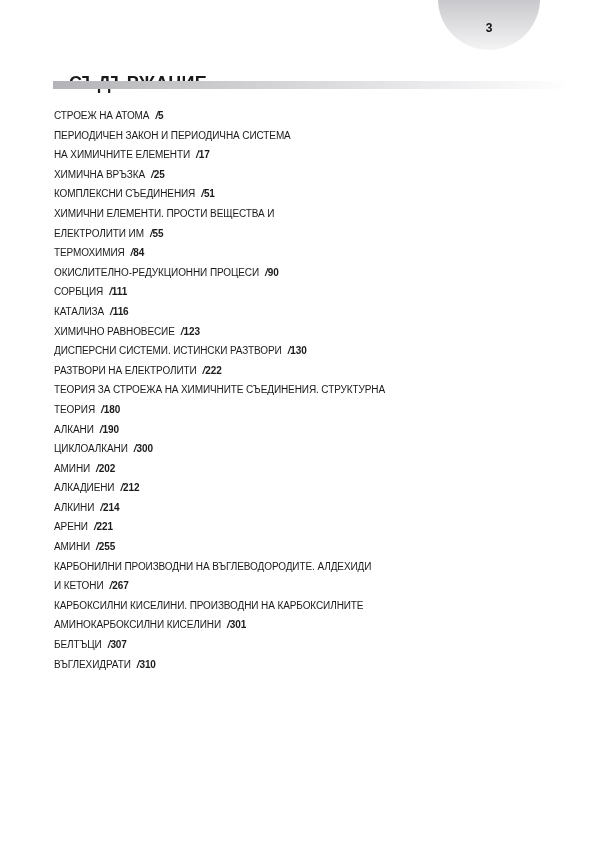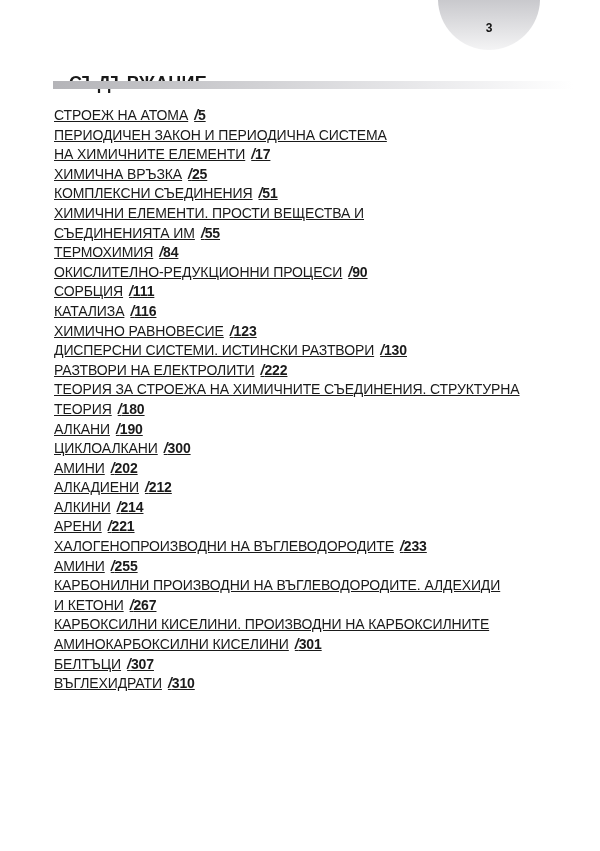--- a/index.html
+++ b/index.html
@@ -24,60 +24,58 @@
   }
   .title-bar {
     position: absolute; left: 53px; top: 81px; width: 520px; height: 8px;
     background: linear-gradient(to right, #b4b4b8 0%, #d2d2d5 40%, #ececee 75%, #ffffff 100%);
   }
   .toc {
     position: absolute; left: 54px; top: 106px; width: 520px;
     list-style: none; margin: 0; padding: 0;
   }
   .toc li {
-    font-size: 14px; line-height: 19.6px; height: 19.6px; white-space: nowrap;
+    font-size: 10px; line-height: 19.6px; height: 19.6px; white-space: nowrap;
     letter-spacing: -0.1px;
-    text-decoration: underline;
   }
   .toc .pg { font-weight: bold; font-style: italic; margin-left: 6px; }
   .toc .pg-num { font-style: normal; }
 </style>
 </head>
 <body>
 
 <div class="page-tab"></div>
 <div class="page-number">3</div>
 
 <h1 class="title">СЪДЪРЖАНИЕ</h1>
 <div class="title-bar"></div>
 
 <ul class="toc" id="toc">
     <li><span>СТРОЕЖ НА АТОМА</span><span class="pg"><span>/</span><span class="pg-num">5</span></span></li>
     <li><span>ПЕРИОДИЧЕН ЗАКОН И ПЕРИОДИЧНА СИСТЕМА</span></li>
     <li><span>НА ХИМИЧНИТЕ ЕЛЕМЕНТИ</span><span class="pg"><span>/</span><span class="pg-num">17</span></span></li>
     <li><span>ХИМИЧНА ВРЪЗКА</span><span class="pg"><span>/</span><span class="pg-num">25</span></span></li>
     <li><span>КОМПЛЕКСНИ СЪЕДИНЕНИЯ</span><span class="pg"><span>/</span><span class="pg-num">51</span></span></li>
     <li><span>ХИМИЧНИ ЕЛЕМЕНТИ. ПРОСТИ ВЕЩЕСТВА И</span></li>
-    <li><span>СЪЕДИНЕНИЯТА ИМ</span><span class="pg"><span>/</span><span class="pg-num">55</span></span></li>
+    <li><span>ЕЛЕКТРОЛИТИ ИМ</span><span class="pg"><span>/</span><span class="pg-num">55</span></span></li>
     <li><span>ТЕРМОХИМИЯ</span><span class="pg"><span>/</span><span class="pg-num">84</span></span></li>
     <li><span>ОКИСЛИТЕЛНО-РЕДУКЦИОННИ ПРОЦЕСИ</span><span class="pg"><span>/</span><span class="pg-num">90</span></span></li>
     <li><span>СОРБЦИЯ</span><span class="pg"><span>/</span><span class="pg-num">111</span></span></li>
     <li><span>КАТАЛИЗА</span><span class="pg"><span>/</span><span class="pg-num">116</span></span></li>
     <li><span>ХИМИЧНО РАВНОВЕСИЕ</span><span class="pg"><span>/</span><span class="pg-num">123</span></span></li>
     <li><span>ДИСПЕРСНИ СИСТЕМИ. ИСТИНСКИ РАЗТВОРИ</span><span class="pg"><span>/</span><span class="pg-num">130</span></span></li>
     <li><span>РАЗТВОРИ НА ЕЛЕКТРОЛИТИ</span><span class="pg"><span>/</span><span class="pg-num">222</span></span></li>
     <li><span>ТЕОРИЯ ЗА СТРОЕЖА НА ХИМИЧНИТЕ СЪЕДИНЕНИЯ. СТРУКТУРНА</span></li>
     <li><span>ТЕОРИЯ</span><span class="pg"><span>/</span><span class="pg-num">180</span></span></li>
     <li><span>АЛКАНИ</span><span class="pg"><span>/</span><span class="pg-num">190</span></span></li>
     <li><span>ЦИКЛОАЛКАНИ</span><span class="pg"><span>/</span><span class="pg-num">300</span></span></li>
     <li><span>АМИНИ</span><span class="pg"><span>/</span><span class="pg-num">202</span></span></li>
     <li><span>АЛКАДИЕНИ</span><span class="pg"><span>/</span><span class="pg-num">212</span></span></li>
     <li><span>АЛКИНИ</span><span class="pg"><span>/</span><span class="pg-num">214</span></span></li>
     <li><span>АРЕНИ</span><span class="pg"><span>/</span><span class="pg-num">221</span></span></li>
-    <li><span>ХАЛОГЕНОПРОИЗВОДНИ НА ВЪГЛЕВОДОРОДИТЕ</span><span class="pg"><span>/</span><span class="pg-num">233</span></span></li>
     <li><span>АМИНИ</span><span class="pg"><span>/</span><span class="pg-num">255</span></span></li>
     <li><span>КАРБОНИЛНИ ПРОИЗВОДНИ НА ВЪГЛЕВОДОРОДИТЕ. АЛДЕХИДИ</span></li>
     <li><span>И КЕТОНИ</span><span class="pg"><span>/</span><span class="pg-num">267</span></span></li>
     <li><span>КАРБОКСИЛНИ КИСЕЛИНИ. ПРОИЗВОДНИ НА КАРБОКСИЛНИТЕ</span></li>
     <li><span>АМИНОКАРБОКСИЛНИ КИСЕЛИНИ</span><span class="pg"><span>/</span><span class="pg-num">301</span></span></li>
     <li><span>БЕЛТЪЦИ</span><span class="pg"><span>/</span><span class="pg-num">307</span></span></li>
     <li><span>ВЪГЛЕХИДРАТИ</span><span class="pg"><span>/</span><span class="pg-num">310</span></span></li>
   </ul>
 
 </body></html>

